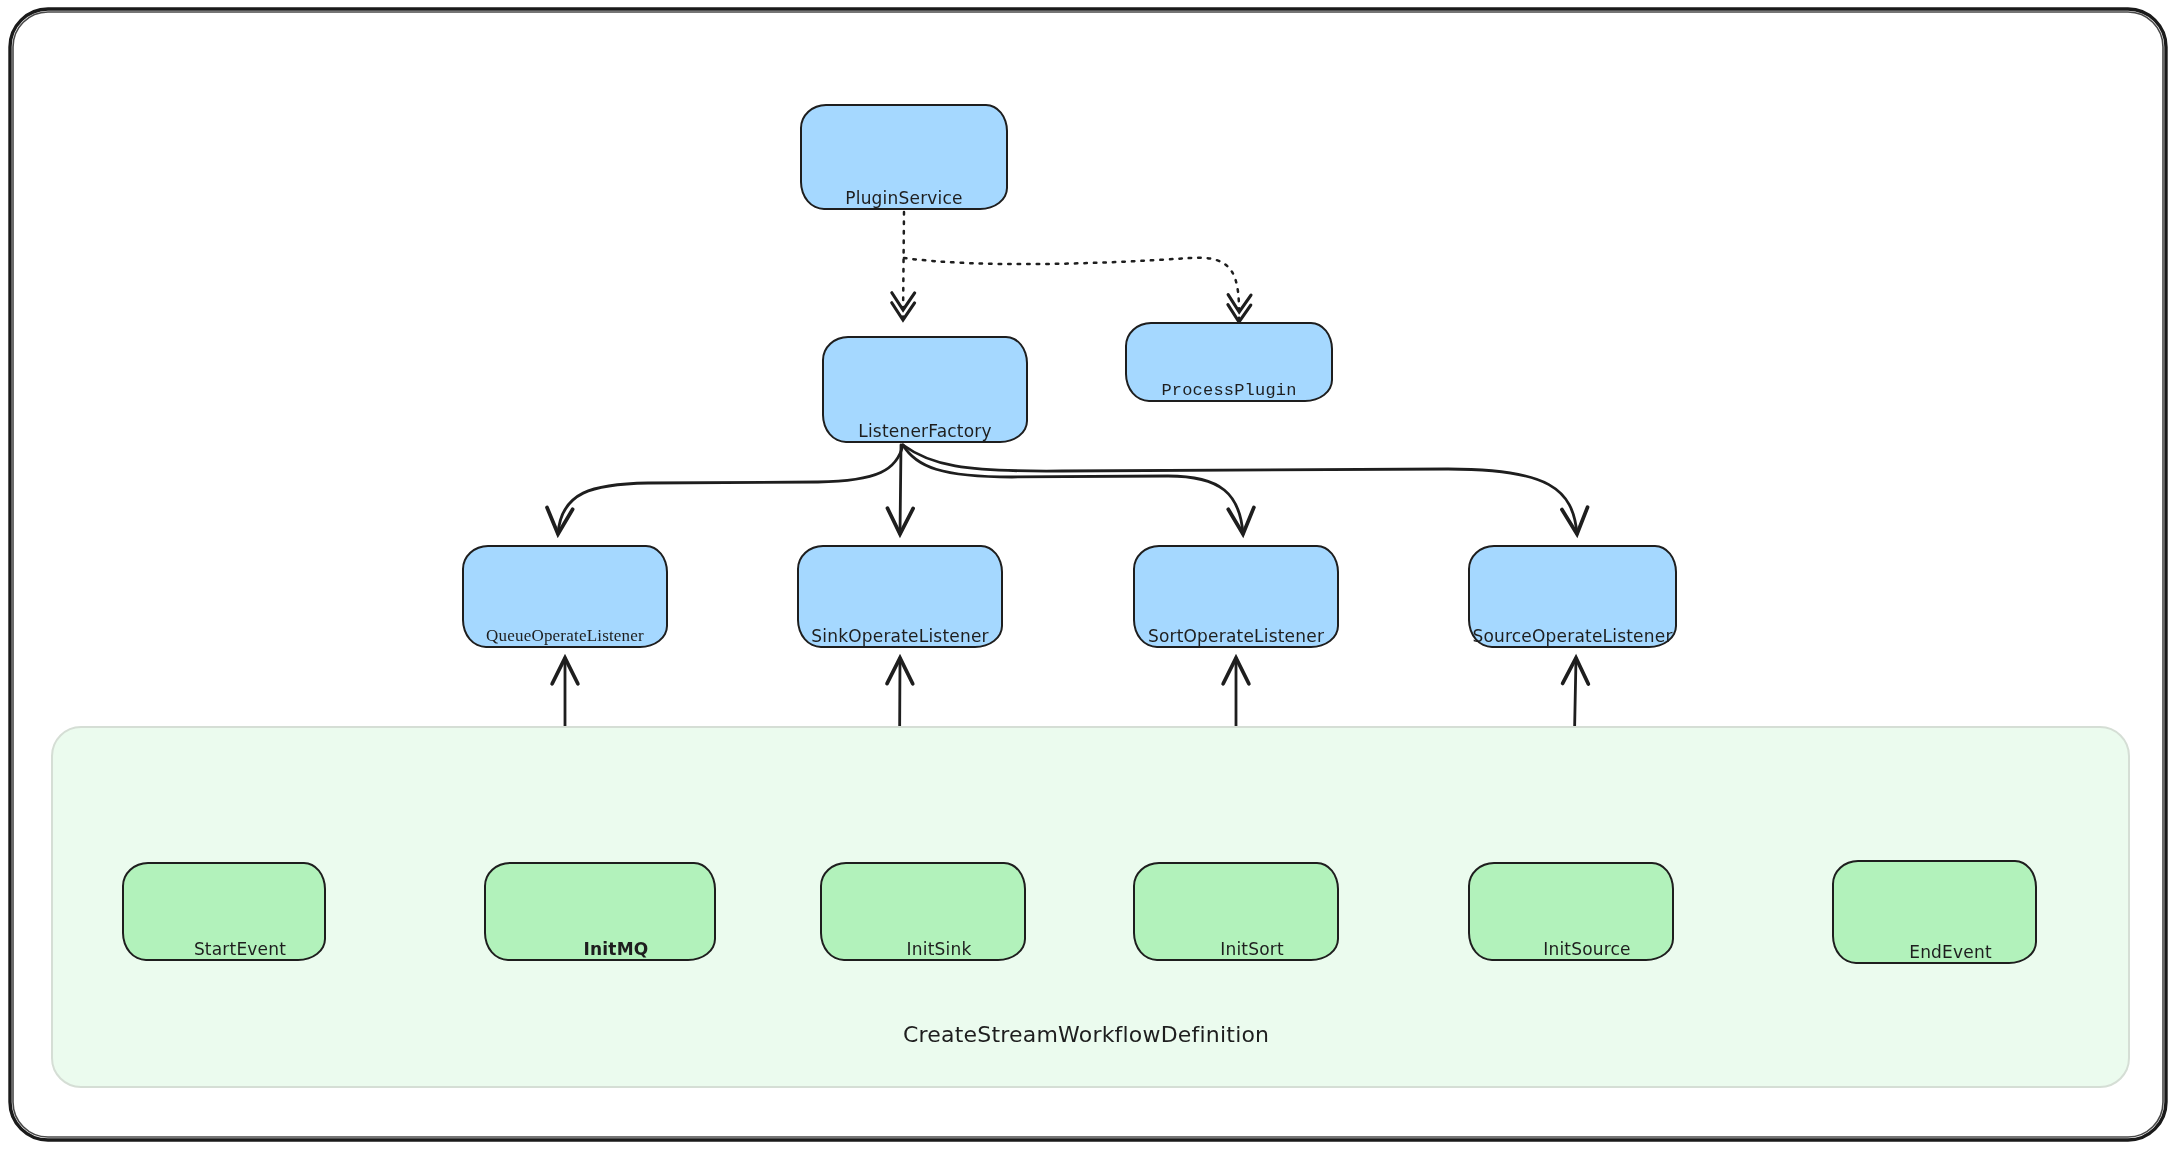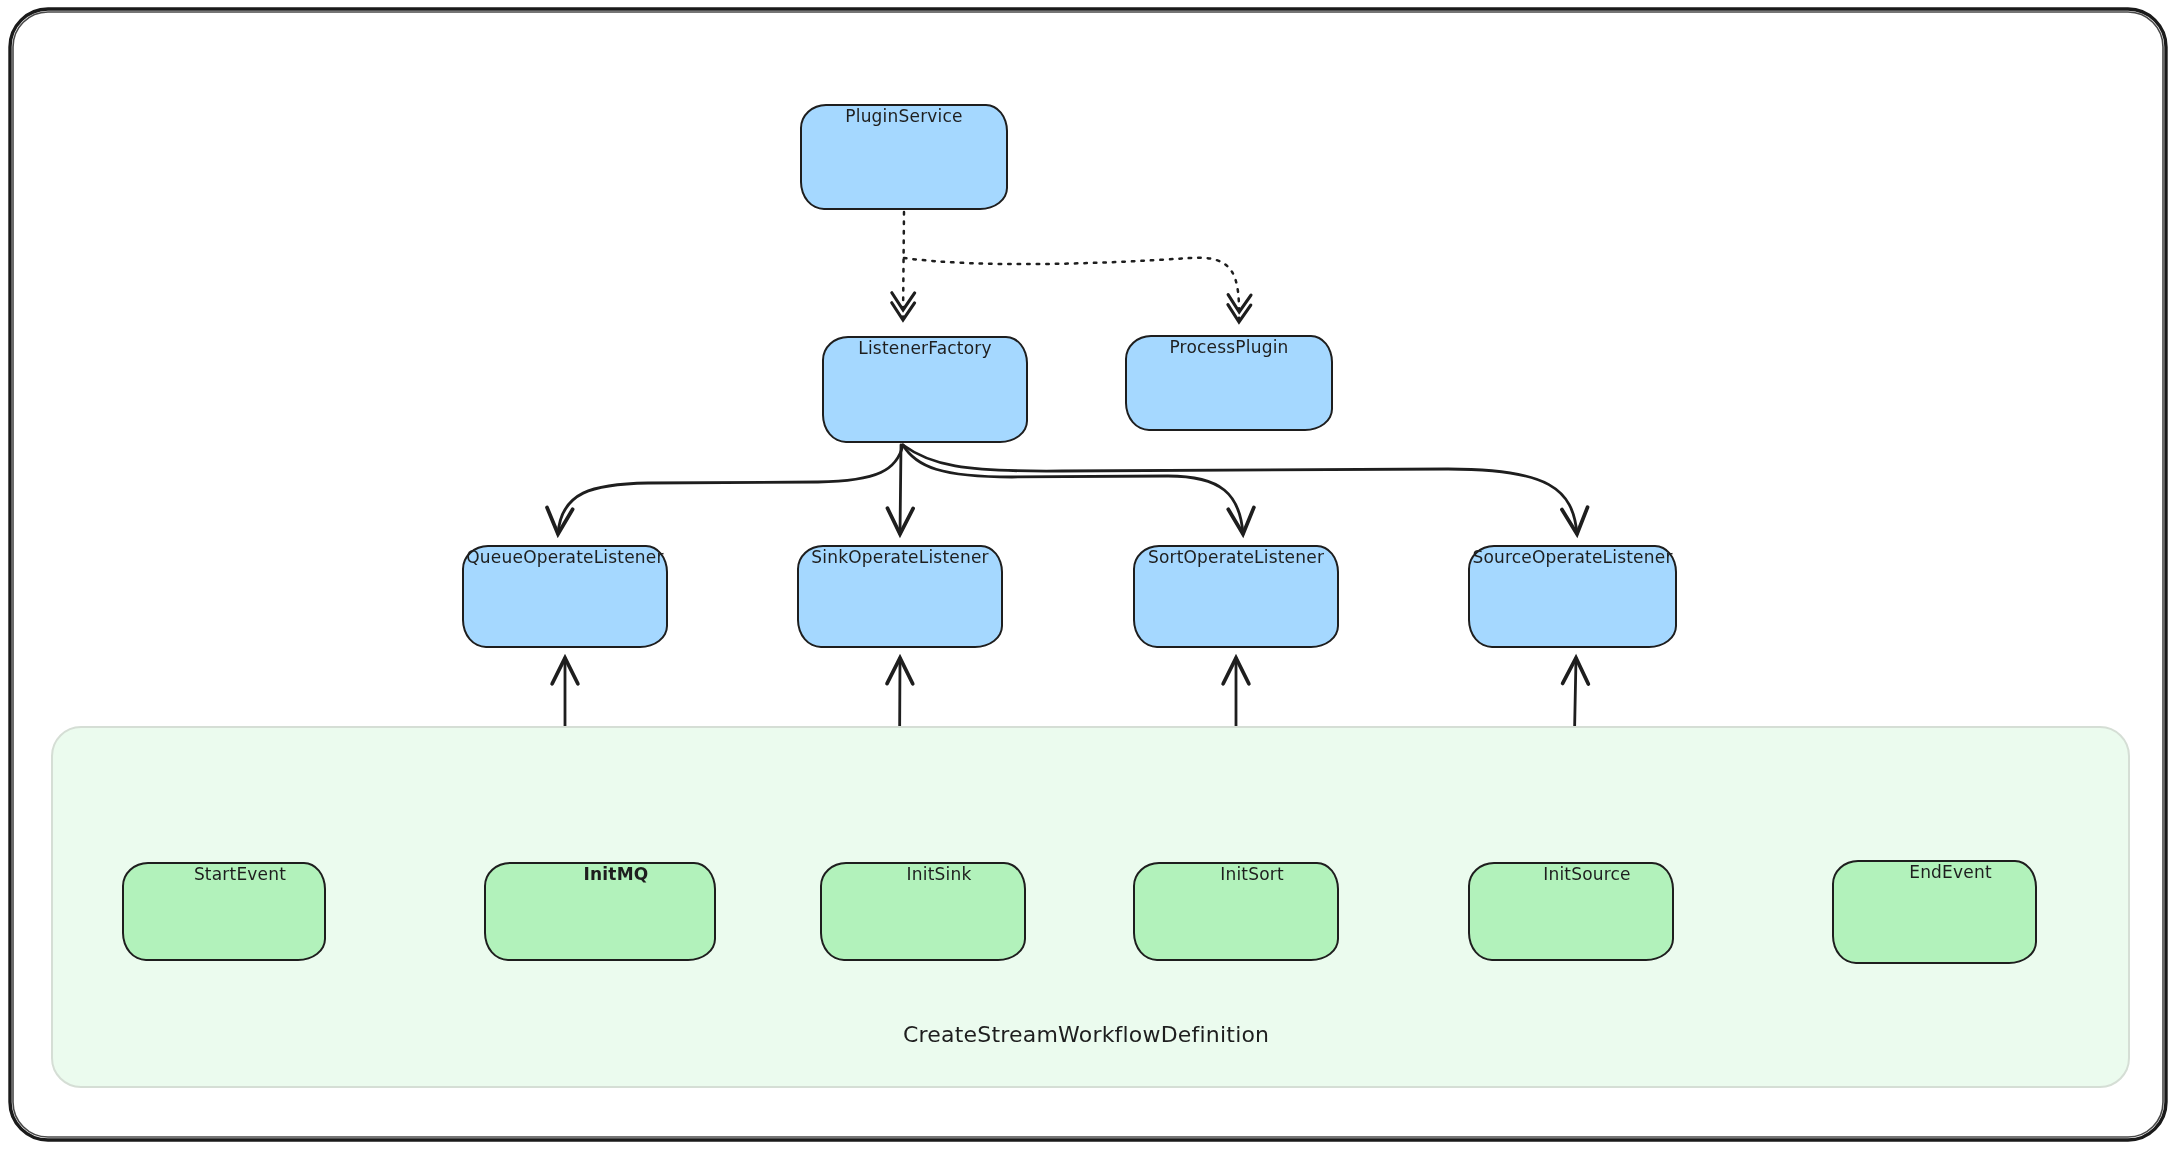--- a/index.html
+++ b/index.html
@@ -10,21 +10,21 @@
     --stroke:#1e1e1e;
     --canvas-bg:#ffffff;
   }
   *{box-sizing:border-box;margin:0;padding:0;}
   html,body{width:2176px;height:1153px;background:var(--canvas-bg);overflow:hidden;}
   body{font-family:"DejaVu Sans","Liberation Sans",sans-serif;color:var(--stroke);}
   .canvas{position:relative;width:2176px;height:1153px;background:var(--canvas-bg);}
   svg.wires{position:absolute;left:0;top:0;width:2176px;height:1153px;pointer-events:none;}
   .node{
     position:absolute;
-    display:flex;align-items:flex-start;justify-content:center;
+    display:flex;align-items:flex-end;justify-content:center;
     border:2.8px solid var(--stroke);
     font-size:17px;
     letter-spacing:.2px;
     white-space:nowrap;
     border-radius:26px 22px 28px 24px / 24px 27px 22px 28px;
     z-index:3;
   }
   .node.blue{background:var(--service-fill);}
   .node.green{background:var(--step-fill);padding-left:32px;}
   .container-box{
@@ -39,22 +39,22 @@
     position:absolute;
     left:903px;top:1022px;width:260px;
     text-align:center;
     font-size:22px;
     letter-spacing:.2px;
     z-index:2;
   }
   
   .n-pluginservice{left:800px;top:104px;width:208px;height:106px;}
   .n-listenerfactory{left:800px;top:336px;width:206px;height:107px;margin-left:22px;}
-  .n-processplugin{left:1125px;top:335px;width:208px;height:96px;}
-  .n-queueoperatelistener{left:462px;top:545px;width:206px;height:103px;}
+  .n-processplugin{left:1125px;top:322px;width:208px;height:80px;font-family:Liberation Mono, monospace;}
+  .n-queueoperatelistener{left:462px;top:545px;width:206px;height:103px;font-family:Liberation Serif, serif;}
   .n-sinkoperatelistener{left:797px;top:545px;width:206px;height:103px;}
   .n-sortoperatelistener{left:1133px;top:545px;width:206px;height:103px;}
   .n-sourceoperatelistener{left:1468px;top:545px;width:209px;height:103px;}
   .n-startevent{left:122px;top:862px;width:204px;height:99px;}
   .n-initmq{left:484px;top:862px;width:232px;height:99px;font-weight:bold;}
   .n-initsink{left:820px;top:862px;width:206px;height:99px;}
   .n-initsort{left:1133px;top:862px;width:206px;height:99px;}
   .n-initsource{left:1468px;top:862px;width:206px;height:99px;}
   .n-endevent{left:1808px;top:860px;width:205px;height:104px;margin-left:24px;}
 </style>

